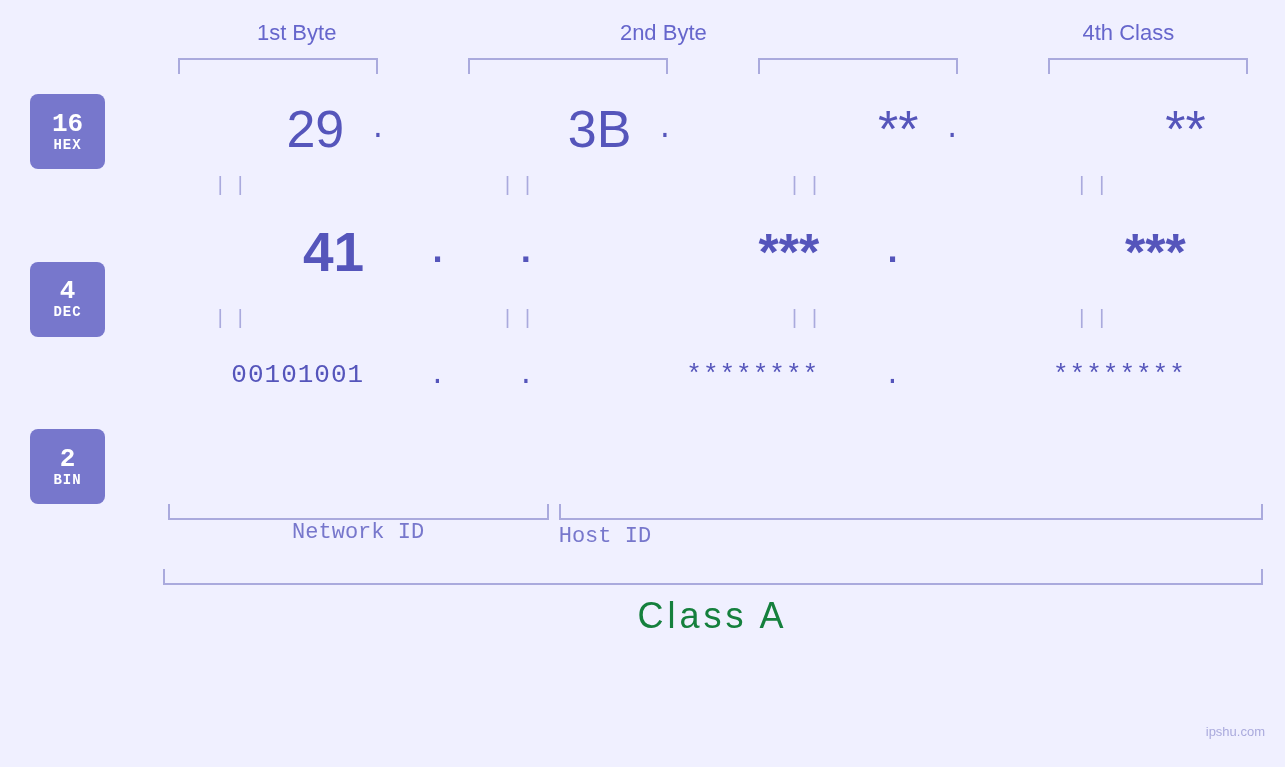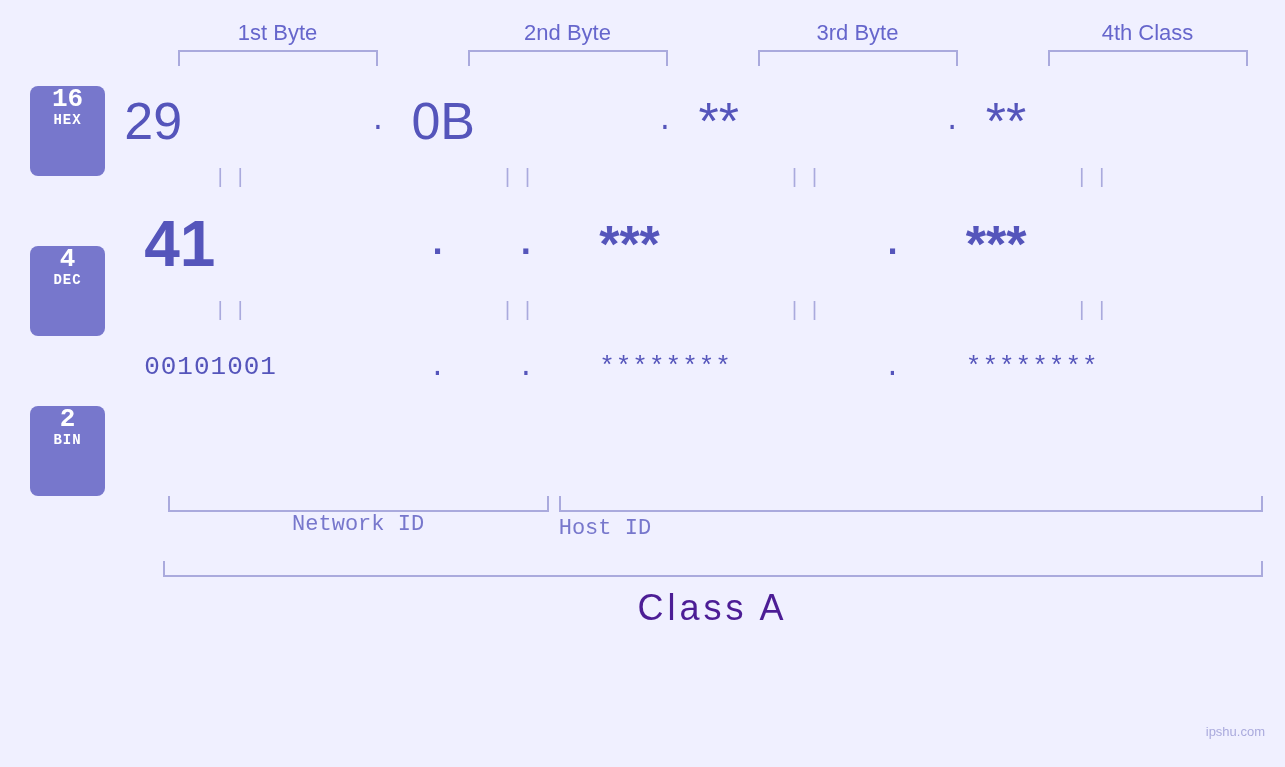--- a/index.html
+++ b/index.html
@@ -22,21 +22,21 @@
       align-items: center;
       padding-top: 20px;
     }
 
     
     .byte-headers {
       display: flex;
       width: 1100px;
       margin-left: 140px;
       justify-content: space-around;
-      margin-bottom: 4px;
+      margin-bottom: 12px;
     }
 
     .byte-header {
       color: #6666cc;
       font-size: 22px;
       font-family: Arial, sans-serif;
       text-align: center;
       width: 220px;
     }
 
@@ -55,24 +55,25 @@
       border: 2px solid #aaaadd;
       border-bottom: none;
       position: relative;
     }
 
     .badge {
       background-color: #7777cc;
       color: white;
       border-radius: 8px;
       width: 75px;
-      height: 90px;
+      height: 75px;
       display: flex;
       flex-direction: column;
       align-items: center;
+      justify-content: center;
       margin-bottom: 0;
     }
 
     .badge-number {
       font-size: 26px;
       font-weight: bold;
       line-height: 1;
     }
 
     .badge-label {
@@ -94,36 +95,36 @@
       align-items: center;
       justify-content: space-around;
       height: 90px;
       width: 1100px;
     }
 
     .cell {
       width: 220px;
       display: flex;
       align-items: center;
-      justify-content: flex-start;
+      justify-content: flex-end;
       position: relative;
     }
 
     .cell-value {
       color: #5555bb;
       text-align: center;
     }
 
     .hex-value {
       font-size: 52px;
       font-family: Arial, sans-serif;
     }
 
     .dec-value {
-      font-size: 64px;
+      font-size: 55px;
       font-weight: bold;
       font-family: Arial, sans-serif;
     }
 
     .bin-value {
       font-size: 26px;
       letter-spacing: 1px;
     }
 
     .dot-separator {
@@ -198,21 +199,21 @@
     
     .class-bracket-row {
       width: 1100px;
       height: 16px;
       border: 2px solid #aaaadd;
       border-top: none;
       margin-bottom: 4px;
     }
 
     .class-label {
-      color: #4c1d95;
+      color: #15803d;
       font-size: 36px;
       text-align: center;
       width: 1100px;
       padding-top: 6px;
       font-family: Arial, sans-serif;
       letter-spacing: 4px;
     }
 
     
     .watermark {
@@ -264,21 +265,20 @@
 </head>
 <body>
 
 <div class="main-container">
 
   <div class="byte-headers">
     <div class="byte-header" style="width:200px;">1st Byte</div>
     <div style="width:30px;"></div>
     <div class="byte-header" style="width:200px;">2nd Byte</div>
     <div style="width:30px;"></div>
-    <div class="byte-header" style="width:200px;">3rd Byte</div>
     <div style="width:30px;"></div>
     <div class="byte-header" style="width:200px;">4th Class</div>
   </div>
 
   <div class="bracket-row">
     <div class="bracket" style="width:200px;"></div>
     <div style="width:30px;"></div>
     <div class="bracket" style="width:200px;"></div>
     <div style="width:30px;"></div>
     <div class="bracket" style="width:200px;"></div>
@@ -304,21 +304,21 @@
     </div>
 
     <div class="rows-area">
 
       <div class="value-row">
         <div class="cell">
           <span class="cell-value hex-value">29</span>
         </div>
         <div class="dot-separator">.</div>
         <div class="cell">
-          <span class="cell-value hex-value">0B</span>
+          <span class="cell-value hex-value">3B</span>
         </div>
         <div class="dot-separator">.</div>
         <div class="cell">
           <span class="cell-value hex-value">**</span>
         </div>
         <div class="dot-separator">.</div>
         <div class="cell">
           <span class="cell-value hex-value">**</span>
         </div>
       </div>

